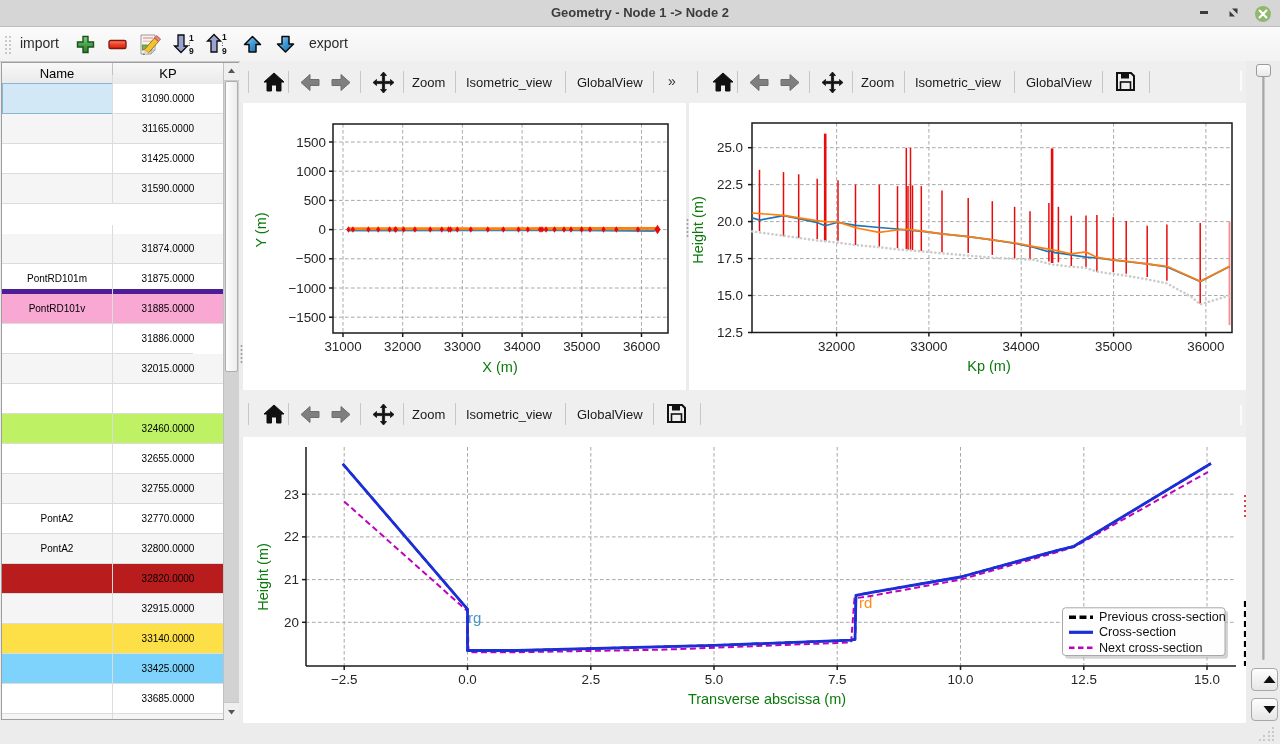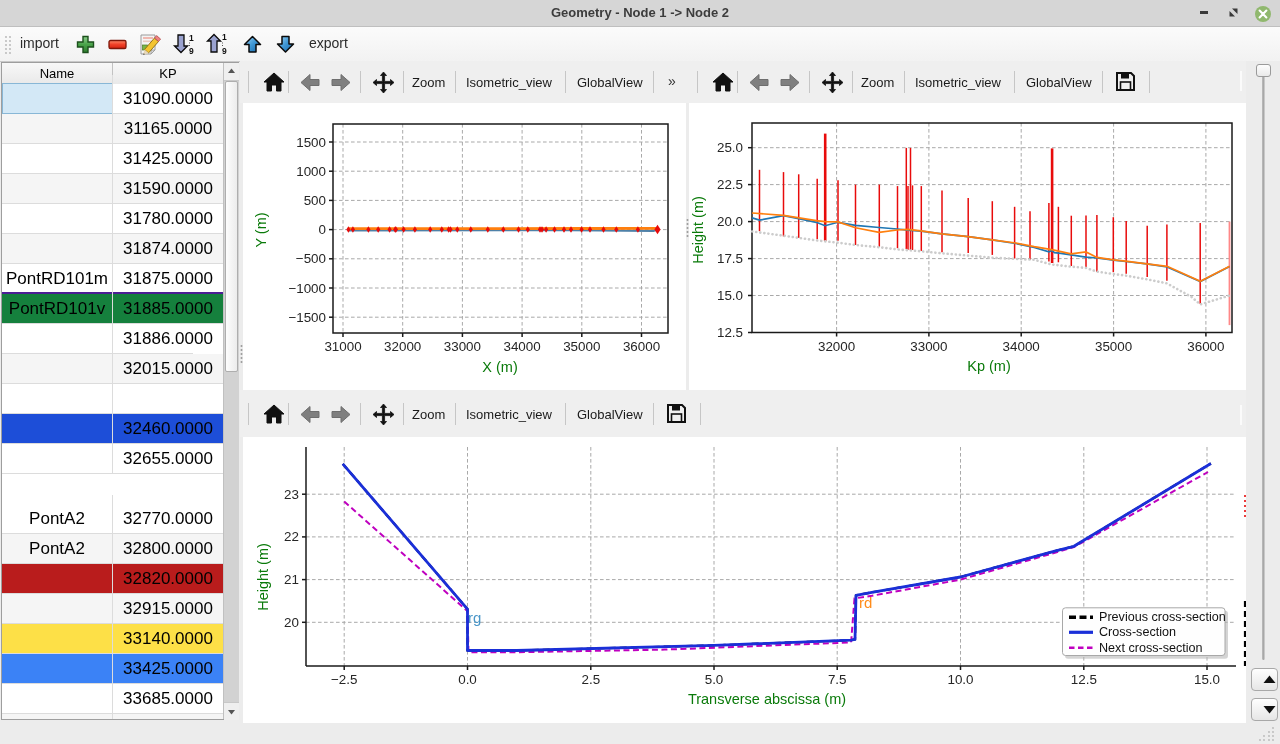--- a/index.html
+++ b/index.html
@@ -5,21 +5,21 @@
 body{width:1280px;height:744px;overflow:hidden;font-family:"Liberation Sans",sans-serif;
  background:#ececec;position:relative;}
 .abs{position:absolute;}
 .titlebar{left:0;top:0;width:1280px;height:26px;background:#d6d6d6;border-bottom:1px solid #bfbfbf;}
 .title{width:100%;text-align:center;font-size:13px;font-weight:bold;color:#3c3c3c;line-height:25px;}
 .maintb{left:0;top:27px;width:1280px;height:34px;background:linear-gradient(#fbfbfb,#f2f2f2);border-bottom:1px solid #c9c9c9;}
 .tbtext{font-size:14px;color:#2b2b2b;top:35px;}
 .mpl-strip{background:#efefef;}
 .mpltext{font-size:13px;color:#1a1a1a;}
 .figwhite{background:#ffffff;}
-.cell{font-size:17px;color:#000;text-align:center;line-height:30px;height:30px;}
+.cell{font-size:10px;color:#000;text-align:center;line-height:30px;height:30px;}
 svg{display:block;}
 </style></head><body>
 <div class="abs titlebar">
     <div class="title">Geometry - Node 1 -&gt; Node 2</div>
   </div>
 
 <div class="abs" style="left:1200px;top:11px;width:8px;height:2.5px;background:#3a3a3a;"></div>
 <svg class="abs" style="left:1229px;top:8px" width="9" height="9" viewBox="0 0 9 9">
  <path d="M3,0.5 L8.5,0.5 L8.5,6 Z" fill="#3a3a3a"></path>
     <path d="M0.5,3 L6,8.5 L0.5,8.5 Z" fill="#3a3a3a"></path>
@@ -123,57 +123,57 @@
 <div class="abs cell" style="left:111px;top:0;width:110px;">31165.0000</div>
 </div>
 <div class="abs" style="left:0;top:81px;width:221px;height:30px;background:#ffffff;border-bottom:1px solid #dcdcdc;box-sizing:border-box;">
 <div class="abs" style="left:110px;top:-9px;width:1px;height:39px;background:#dcdcdc;"></div>
 <div class="abs cell" style="left:111px;top:0;width:110px;">31425.0000</div>
 </div>
 <div class="abs" style="left:0;top:111px;width:221px;height:30px;background:#f5f5f5;border-bottom:1px solid #dcdcdc;box-sizing:border-box;">
 <div class="abs" style="left:110px;top:-9px;width:1px;height:39px;background:#dcdcdc;"></div>
 <div class="abs cell" style="left:111px;top:0;width:110px;">31590.0000</div>
 </div>
-<div class="abs" style="left:0;top:141px;width:221px;height:30px;background:#ffffff;border-bottom:1px solid #dcdcdc;box-sizing:border-box;">
-<div class="abs" style="left:110px;top:-9px;width:1px;height:39px;background:#dcdcdc;"></div>
-<div class="abs cell" style="left:111px;top:0;width:110px;">31780.0000</div>
-</div>
 <div class="abs" style="left:0;top:171px;width:221px;height:30px;background:#f5f5f5;border-bottom:1px solid #dcdcdc;box-sizing:border-box;">
 <div class="abs" style="left:110px;top:-9px;width:1px;height:39px;background:#dcdcdc;"></div>
 <div class="abs cell" style="left:111px;top:0;width:110px;">31874.0000</div>
 </div>
-<div class="abs" style="left:0;top:201px;width:221px;height:30px;background:#ffffff;border-bottom:2px solid #4c1d95;box-sizing:border-box;">
+<div class="abs" style="left:0;top:201px;width:221px;height:30px;background:#ffffff;border-bottom:5px solid #4c1d95;box-sizing:border-box;">
 <div class="abs cell" style="left:0;top:0;width:110px;">PontRD101m</div>
 <div class="abs" style="left:110px;top:-9px;width:1px;height:39px;background:#dcdcdc;"></div>
 <div class="abs cell" style="left:111px;top:0;width:110px;">31875.0000</div>
 </div>
-<div class="abs" style="left:0;top:231px;width:221px;height:30px;background:#15803d;border-bottom:1px solid #dcdcdc;box-sizing:border-box;">
+<div class="abs" style="left:0;top:231px;width:221px;height:30px;background:#f9a8d4;border-bottom:1px solid #dcdcdc;box-sizing:border-box;">
 <div class="abs cell" style="left:0;top:0;width:110px;">PontRD101v</div>
 <div class="abs" style="left:110px;top:-9px;width:1px;height:39px;background:#dcdcdc;"></div>
 <div class="abs cell" style="left:111px;top:0;width:110px;">31885.0000</div>
 </div>
 <div class="abs" style="left:0;top:261px;width:191px;height:30px;background:#ffffff;border-bottom:1px solid #dcdcdc;box-sizing:border-box;">
 <div class="abs" style="left:110px;top:-9px;width:1px;height:39px;background:#dcdcdc;"></div>
 <div class="abs cell" style="left:111px;top:0;width:110px;">31886.0000</div>
 </div>
 <div class="abs" style="left:0;top:291px;width:221px;height:30px;background:#f5f5f5;border-bottom:1px solid #dcdcdc;box-sizing:border-box;">
 <div class="abs" style="left:110px;top:-9px;width:1px;height:39px;background:#dcdcdc;"></div>
 <div class="abs cell" style="left:111px;top:0;width:110px;">32015.0000</div>
 </div>
 <div class="abs" style="left:0;top:321px;width:221px;height:30px;background:#ffffff;border-bottom:1px solid #dcdcdc;box-sizing:border-box;">
 <div class="abs" style="left:110px;top:-9px;width:1px;height:39px;background:#dcdcdc;"></div>
 <div class="abs cell" style="left:111px;top:0;width:110px;margin-top:40px;">32205.0000</div>
 </div>
-<div class="abs" style="left:0;top:351px;width:221px;height:30px;background:#1d4ed8;border-bottom:1px solid #dcdcdc;box-sizing:border-box;">
+<div class="abs" style="left:0;top:351px;width:221px;height:30px;background:#bef264;border-bottom:1px solid #dcdcdc;box-sizing:border-box;">
 <div class="abs" style="left:110px;top:-9px;width:1px;height:39px;background:#dcdcdc;"></div>
 <div class="abs cell" style="left:111px;top:0;width:110px;">32460.0000</div>
 </div>
 <div class="abs" style="left:0;top:381px;width:221px;height:30px;background:#ffffff;border-bottom:1px solid #dcdcdc;box-sizing:border-box;">
 <div class="abs" style="left:110px;top:-9px;width:1px;height:39px;background:#dcdcdc;"></div>
 <div class="abs cell" style="left:111px;top:0;width:110px;">32655.0000</div>
+</div>
+<div class="abs" style="left:0;top:411px;width:221px;height:30px;background:#f5f5f5;border-bottom:1px solid #dcdcdc;box-sizing:border-box;">
+<div class="abs" style="left:110px;top:-9px;width:1px;height:39px;background:#dcdcdc;"></div>
+<div class="abs cell" style="left:111px;top:0;width:110px;">32755.0000</div>
 </div>
 <div class="abs" style="left:0;top:441px;width:221px;height:30px;background:#ffffff;border-bottom:1px solid #dcdcdc;box-sizing:border-box;">
 <div class="abs cell" style="left:0;top:0;width:110px;">PontA2</div>
 <div class="abs" style="left:110px;top:-9px;width:1px;height:39px;background:#dcdcdc;"></div>
 <div class="abs cell" style="left:111px;top:0;width:110px;">32770.0000</div>
 </div>
 <div class="abs" style="left:0;top:471px;width:221px;height:30px;background:#f5f5f5;border-bottom:1px solid #dcdcdc;box-sizing:border-box;">
 <div class="abs cell" style="left:0;top:0;width:110px;">PontA2</div>
 <div class="abs" style="left:110px;top:-9px;width:1px;height:39px;background:#dcdcdc;"></div>
 <div class="abs cell" style="left:111px;top:0;width:110px;">32800.0000</div>
@@ -183,21 +183,21 @@
 <div class="abs cell" style="left:111px;top:0;width:110px;">32820.0000</div>
 </div>
 <div class="abs" style="left:0;top:531px;width:221px;height:30px;background:#f5f5f5;border-bottom:1px solid #dcdcdc;box-sizing:border-box;">
 <div class="abs" style="left:110px;top:-9px;width:1px;height:39px;background:#dcdcdc;"></div>
 <div class="abs cell" style="left:111px;top:0;width:110px;">32915.0000</div>
 </div>
 <div class="abs" style="left:0;top:561px;width:221px;height:30px;background:#fde047;border-bottom:1px solid #dcdcdc;box-sizing:border-box;">
 <div class="abs" style="left:110px;top:-9px;width:1px;height:39px;background:#dcdcdc;"></div>
 <div class="abs cell" style="left:111px;top:0;width:110px;">33140.0000</div>
 </div>
-<div class="abs" style="left:0;top:591px;width:221px;height:30px;background:#3b82f6;border-bottom:1px solid #dcdcdc;box-sizing:border-box;">
+<div class="abs" style="left:0;top:591px;width:221px;height:30px;background:#7dd3fc;border-bottom:1px solid #dcdcdc;box-sizing:border-box;">
 <div class="abs" style="left:110px;top:-9px;width:1px;height:39px;background:#dcdcdc;"></div>
 <div class="abs cell" style="left:111px;top:0;width:110px;">33425.0000</div>
 </div>
 <div class="abs" style="left:0;top:621px;width:221px;height:30px;background:#ffffff;border-bottom:1px solid #dcdcdc;box-sizing:border-box;">
 <div class="abs" style="left:110px;top:-9px;width:1px;height:39px;background:#dcdcdc;"></div>
 <div class="abs cell" style="left:111px;top:0;width:110px;">33685.0000</div>
 </div>
 <div class="abs" style="left:0;top:651px;width:221px;height:5px;background:#f5f5f5;"></div>
 <div class="abs" style="left:110px;top:651px;width:1px;height:5px;background:#dcdcdc;"></div>
 <div class="abs" style="left:221px;top:0;width:15px;height:656px;background:#d2d2d2;border-left:1px solid #c0c0c0;">

